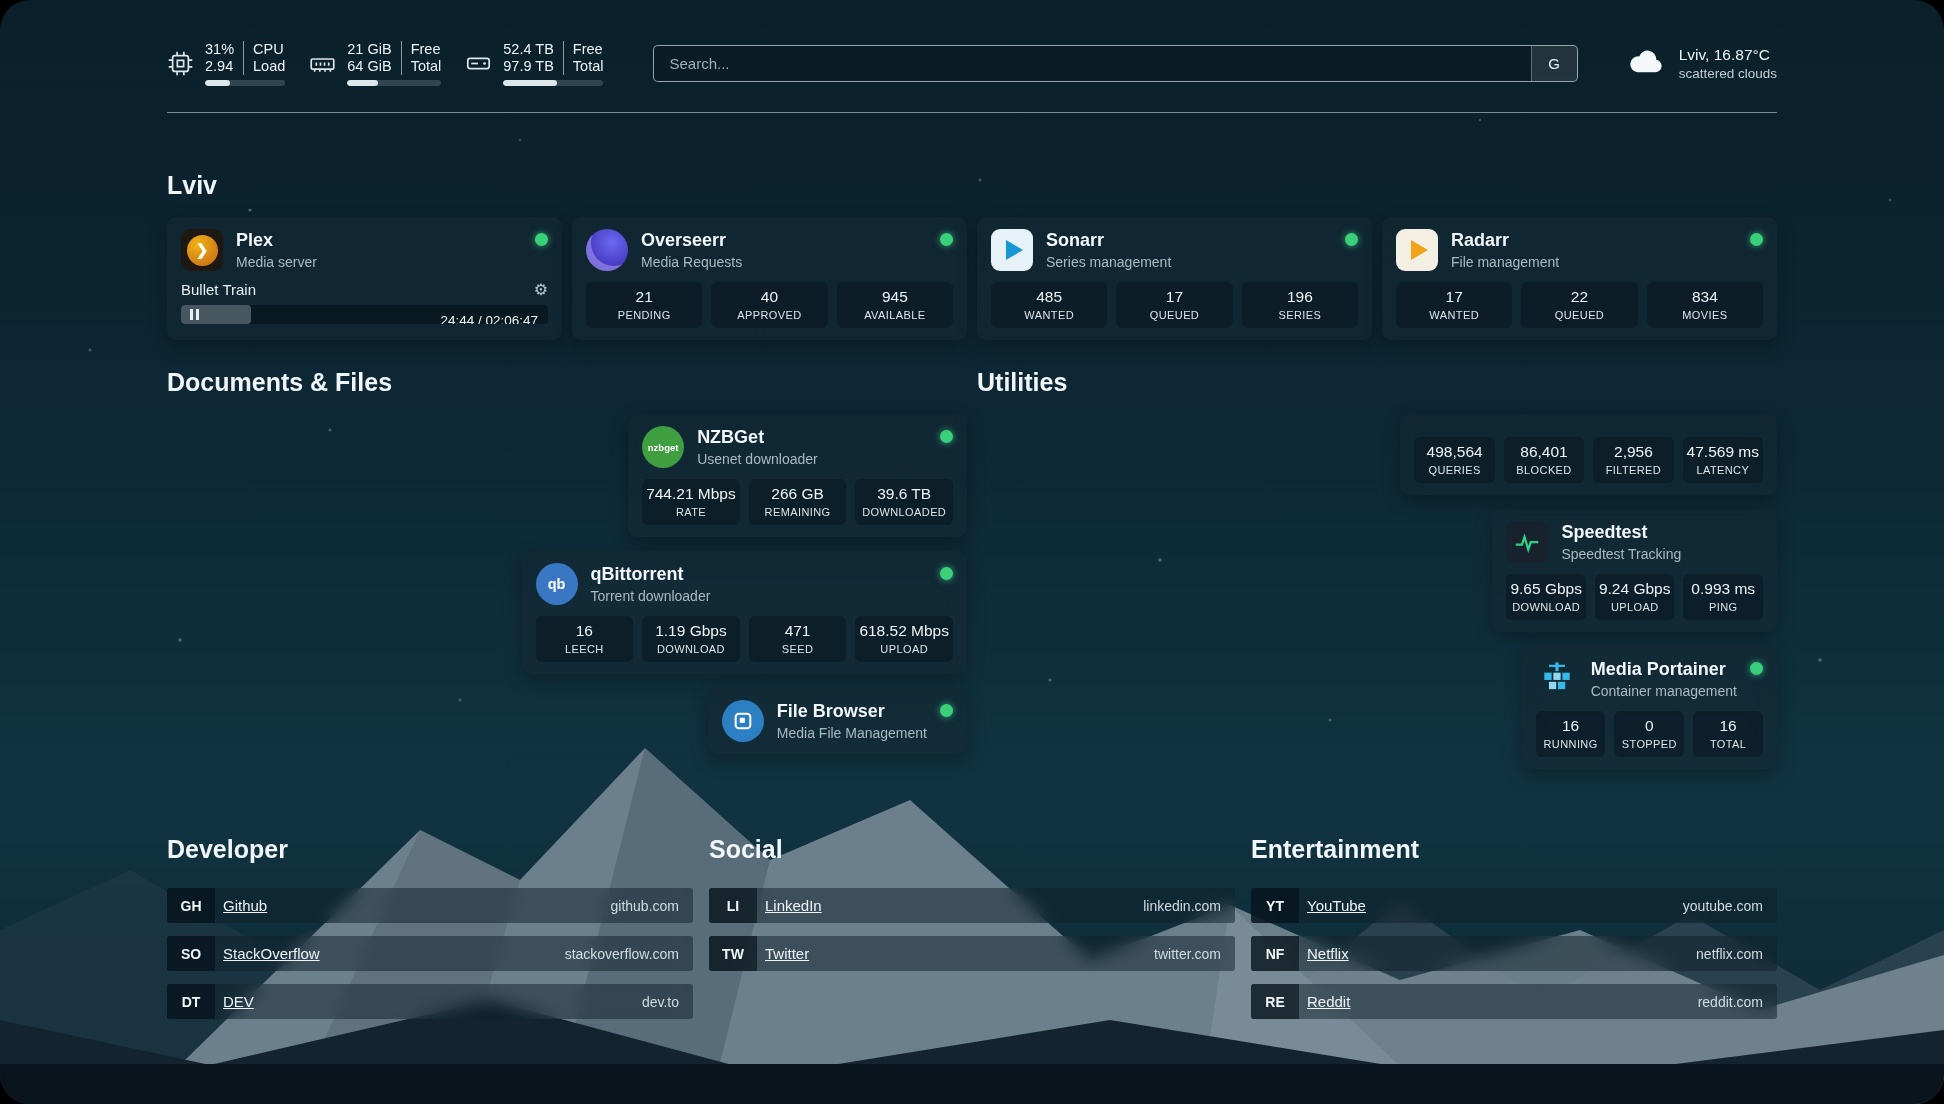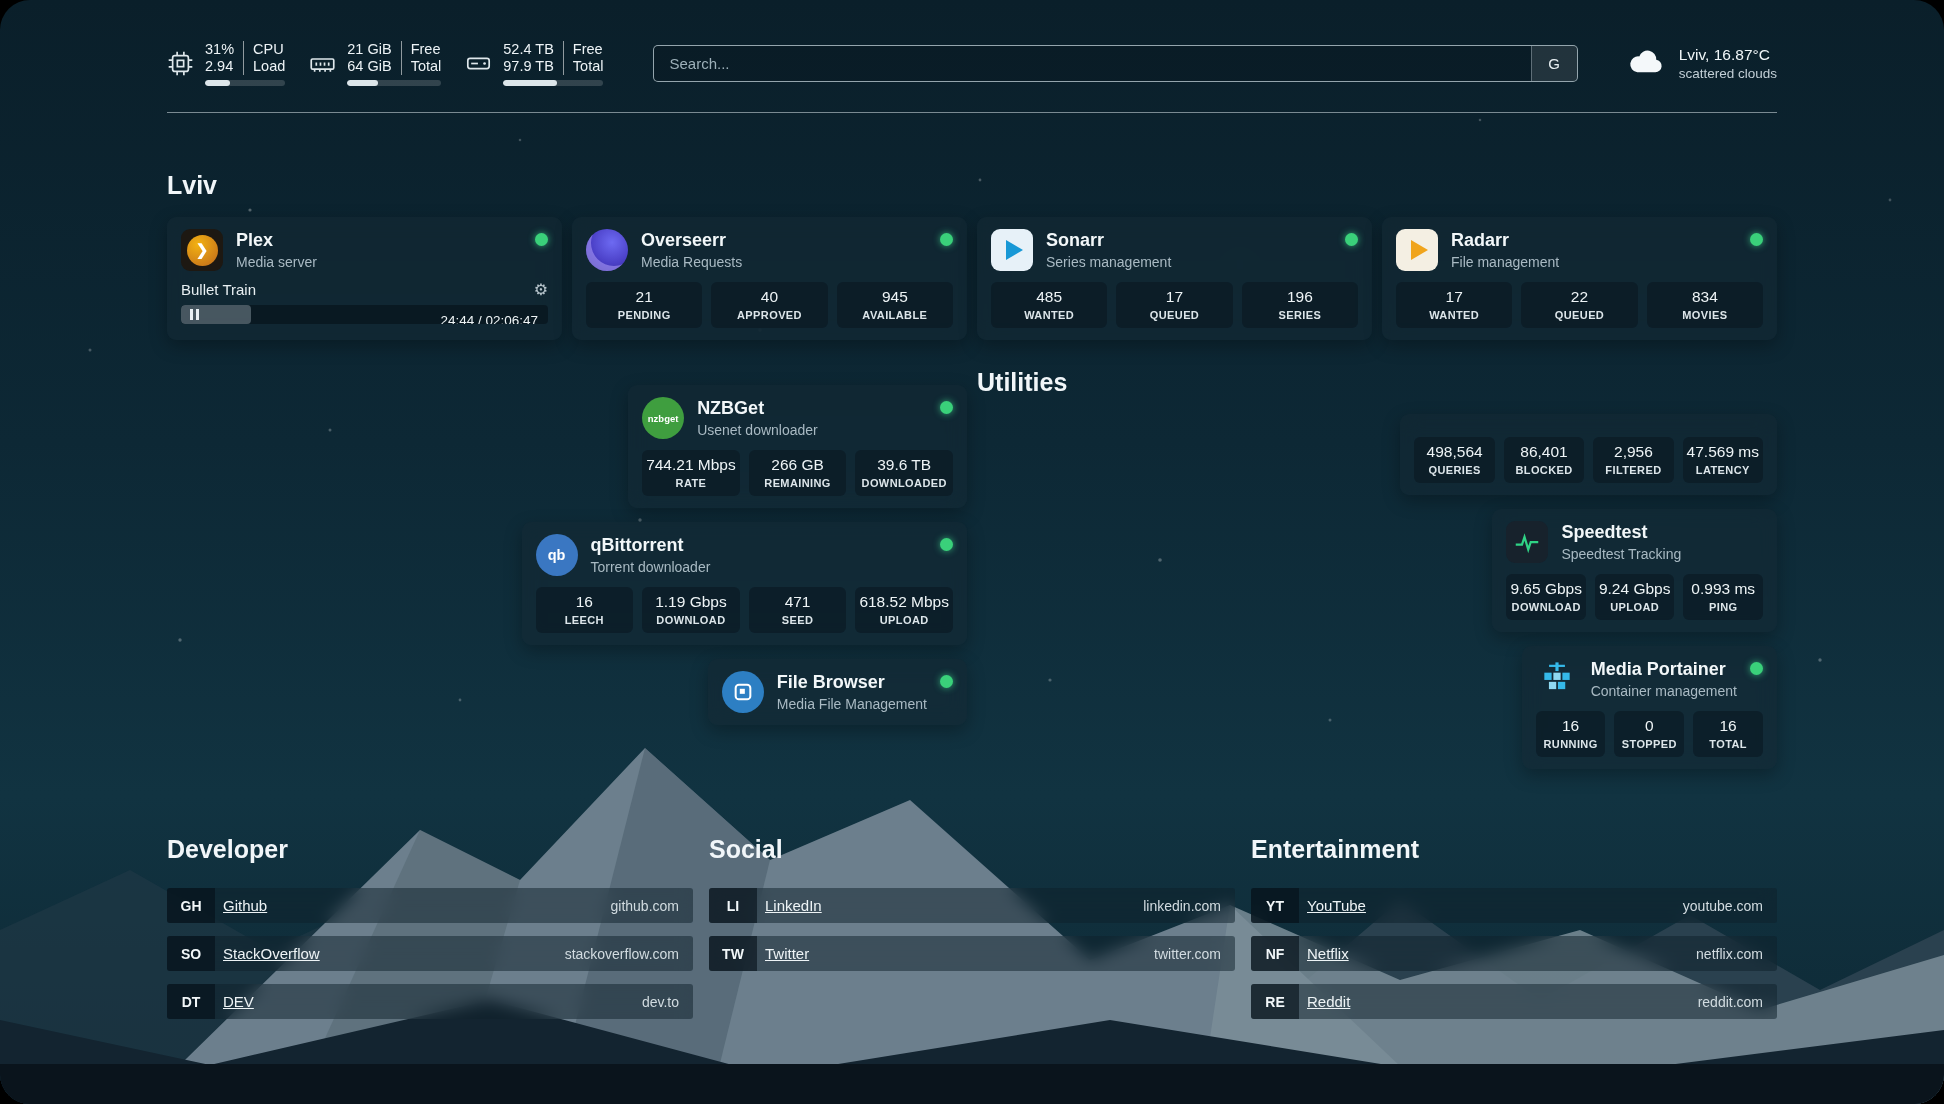--- a/index.html
+++ b/index.html
@@ -48,21 +48,21 @@
                 background:var(--online,#3ad07a); box-shadow:0 0 7px rgba(61,214,140,.75); }
   .app-icon { width:42px; height:42px; flex:0 0 42px; display:flex; align-items:center; justify-content:center; }
   .round { border-radius:50%; }
   .tile { border-radius:9px; }
 
   .stats { display:grid; gap:9px; margin-top:11px; }
   .cols-3 { grid-template-columns:repeat(3,1fr); }
   .cols-4 { grid-template-columns:repeat(4,1fr); }
   .stat { background:rgba(9,22,31,.55); border-radius:6px; text-align:center; padding:6px 4px 7px; }
   .stat-value { font-size:15.5px; color:#eef4f6; }
-  .stat-label { font-size:11px; font-weight:700; letter-spacing:.4px; color:#dde6ea; margin-top:3px; }
+  .stat-label { font-size:11px; font-weight:400; letter-spacing:.4px; color:#dde6ea; margin-top:3px; }
 
   
   .now-playing { display:flex; align-items:center; justify-content:space-between; margin-top:10px; font-size:15px; color:#e8eff2; }
   .gear { font-size:16px; color:#b7c5cc; cursor:pointer; line-height:1; }
   .player-bar { position:relative; margin-top:7px; height:19px; border-radius:4px; background:rgba(7,17,25,.6); overflow:hidden; }
   .player-fill { position:absolute; left:0; top:0; bottom:0; background:rgba(197,212,221,.33); border-radius:4px; }
   .pause-icon { position:absolute; left:9px; top:4px; width:9px; height:11px;
                 border-left:3px solid #e9f0f4; border-right:3px solid #e9f0f4; cursor:pointer; }
   .player-time { position:absolute; right:10px; top:8px; font-size:13.5px; color:#eef4f6; }
 
@@ -320,20 +320,21 @@
               </div>
           </div>
         </div>
 
       </div>
     </div>
 
     <div class="twocol">
 
       <div>
+        <div class="section-title">Documents &amp; Files</div>
         <div class="col-stack">
 
           <div class="card">
             <div class="card-head">
               <div class="app-icon round icon-nzbget">nzbget</div>
               <div class="app-meta">
                 <div class="app-name">NZBGet</div>
                 <div class="app-sub">Usenet downloader</div>
               </div>
               <span class="status-dot"></span>

